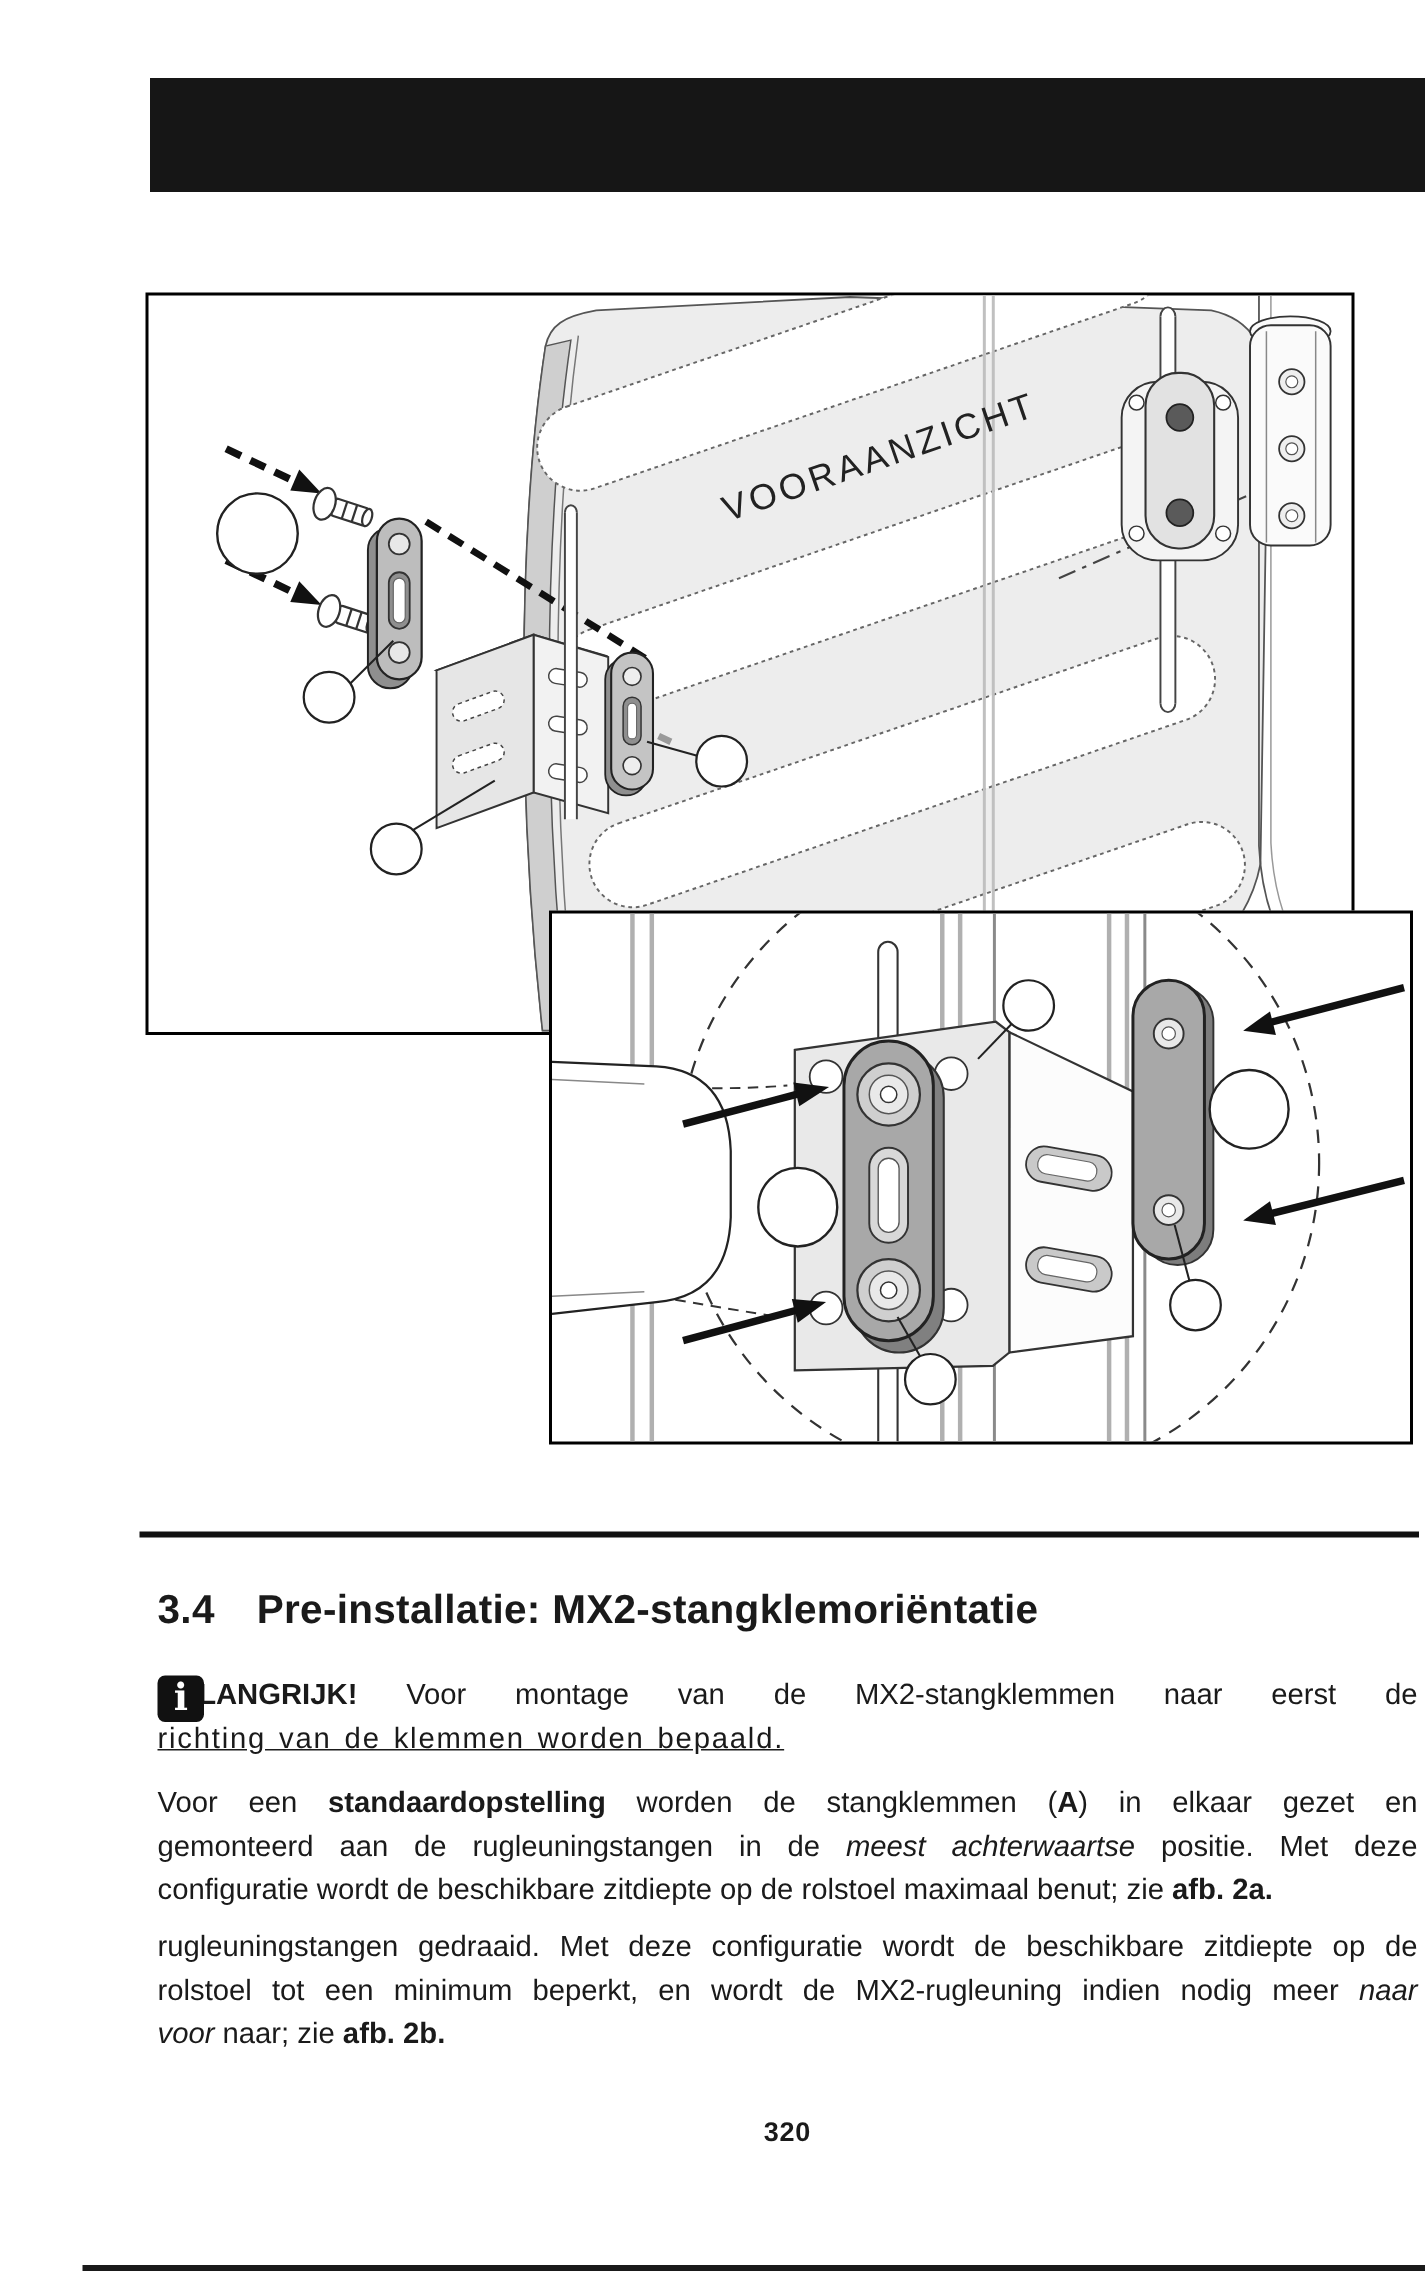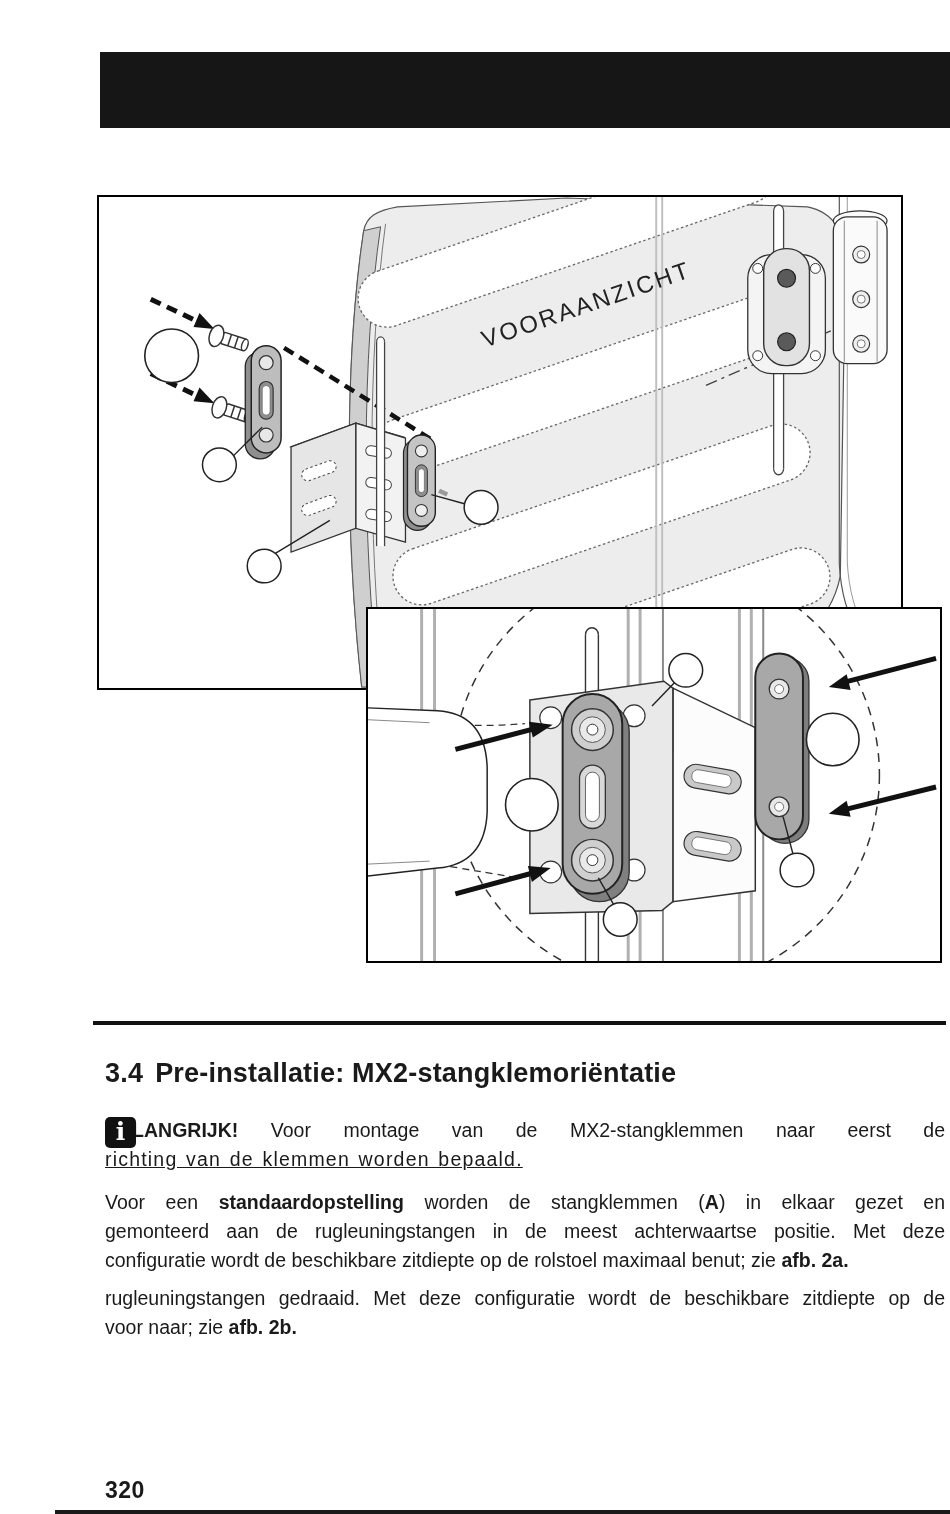--- a/index.html
+++ b/index.html
@@ -9,36 +9,36 @@
   .bottombar{position:absolute;left:55px;top:1510px;width:895px;height:4px;background:#1a1a1a;}
   .fig-main{position:absolute;left:97px;top:195px;width:806px;height:495px;
             border:2px solid #000;box-sizing:border-box;background:#fff;margin:0;z-index:1;}
   .fig-inset{position:absolute;left:366px;top:607px;width:576px;height:356px;
              border:2px solid #000;box-sizing:border-box;background:#fff;margin:0;z-index:2;}
   .fig-main svg,.fig-inset svg{width:100%;height:100%;display:block;}
   svg text{font-family:"Liberation Sans","DejaVu Sans",sans-serif;}
   .rule{position:absolute;left:93px;top:1021px;width:853px;height:4px;background:#111;}
   .heading{position:absolute;left:105px;top:1058px;width:840px;margin:0;
            font-size:27px;font-weight:bold;letter-spacing:0.2px;}
-  .hnum{margin-right:12px;}
+  .hnum{margin-right:28px;}
   .textcol{position:absolute;left:105px;top:1116px;width:840px;font-size:19.5px;line-height:29px;}
   .para{margin:0 0 9px 0;}
   .para.important{position:relative;margin-bottom:14px;}
   .para.important .tline:first-child{padding-left:44px;}
   .tline{min-height:29px;}
   .just{text-align:justify;text-align-last:justify;}
   .spread{letter-spacing:1.2px;word-spacing:2px;text-decoration:underline;}
   .b{font-weight:bold;text-align:right;}
-  .i{}
+  .i{font-style:italic;}
   .info-icon{position:absolute;left:0;top:1px;width:31px;height:31px;background:#111;
              border-radius:5px;text-align:center;}
   .iglyph{font-family:"DejaVu Serif","Liberation Serif",serif;font-weight:bold;
           font-size:25px;line-height:29px;color:#fff;}
-  .pagenum{position:absolute;left:105px;top:1477px;width:840px;text-align:left;
-           font-size:23px;font-weight:bold;letter-spacing:0.5px;}
+  .pagenum{position:absolute;left:105px;top:1411px;width:840px;text-align:center;
+           font-size:18px;font-weight:bold;letter-spacing:0.5px;}
 </style>
 </head>
 <body>
 
 <div class="page">
 
   <div class="topbar"></div>
 
   <figure class="fig-main">
     <svg viewBox="0 0 806 495" preserveAspectRatio="none">
@@ -270,20 +270,21 @@
     <div class="tline just"><span class="b">BELANGRIJK!</span><span> Voor montage van de MX2-stangklemmen naar eerst de</span></div>
         <div class="tline spread"><span>richting van de klemmen worden bepaald.</span></div>
       </div>
     <div class="para">
         <div class="tline just"><span>Voor een </span><span class="b">standaardopstelling</span><span> worden de stangklemmen (</span><span class="b">A</span><span>) in elkaar gezet en</span></div>
         <div class="tline just"><span>gemonteerd aan de rugleuningstangen in de </span><span class="i">meest achterwaartse</span><span> positie. Met deze</span></div>
         <div class="tline"><span>configuratie wordt de beschikbare zitdiepte op de rolstoel maximaal benut; zie </span><span class="b">afb. 2a.</span></div>
       </div>
     <div class="para">
         <div class="tline just"><span>rugleuningstangen gedraaid. Met deze configuratie wordt de beschikbare zitdiepte op de</span></div>
+        <div class="tline just"><span>rolstoel tot een minimum beperkt, en wordt de MX2-rugleuning indien nodig meer </span><span class="i">naar</span></div>
         <div class="tline"><span class="i">voor</span><span> naar; zie </span><span class="b">afb. 2b.</span></div>
       </div>
     <div class="para">
       </div>
   </div>
 
   <div class="pagenum">320</div>
 
   <div class="bottombar"></div>
 </div>

